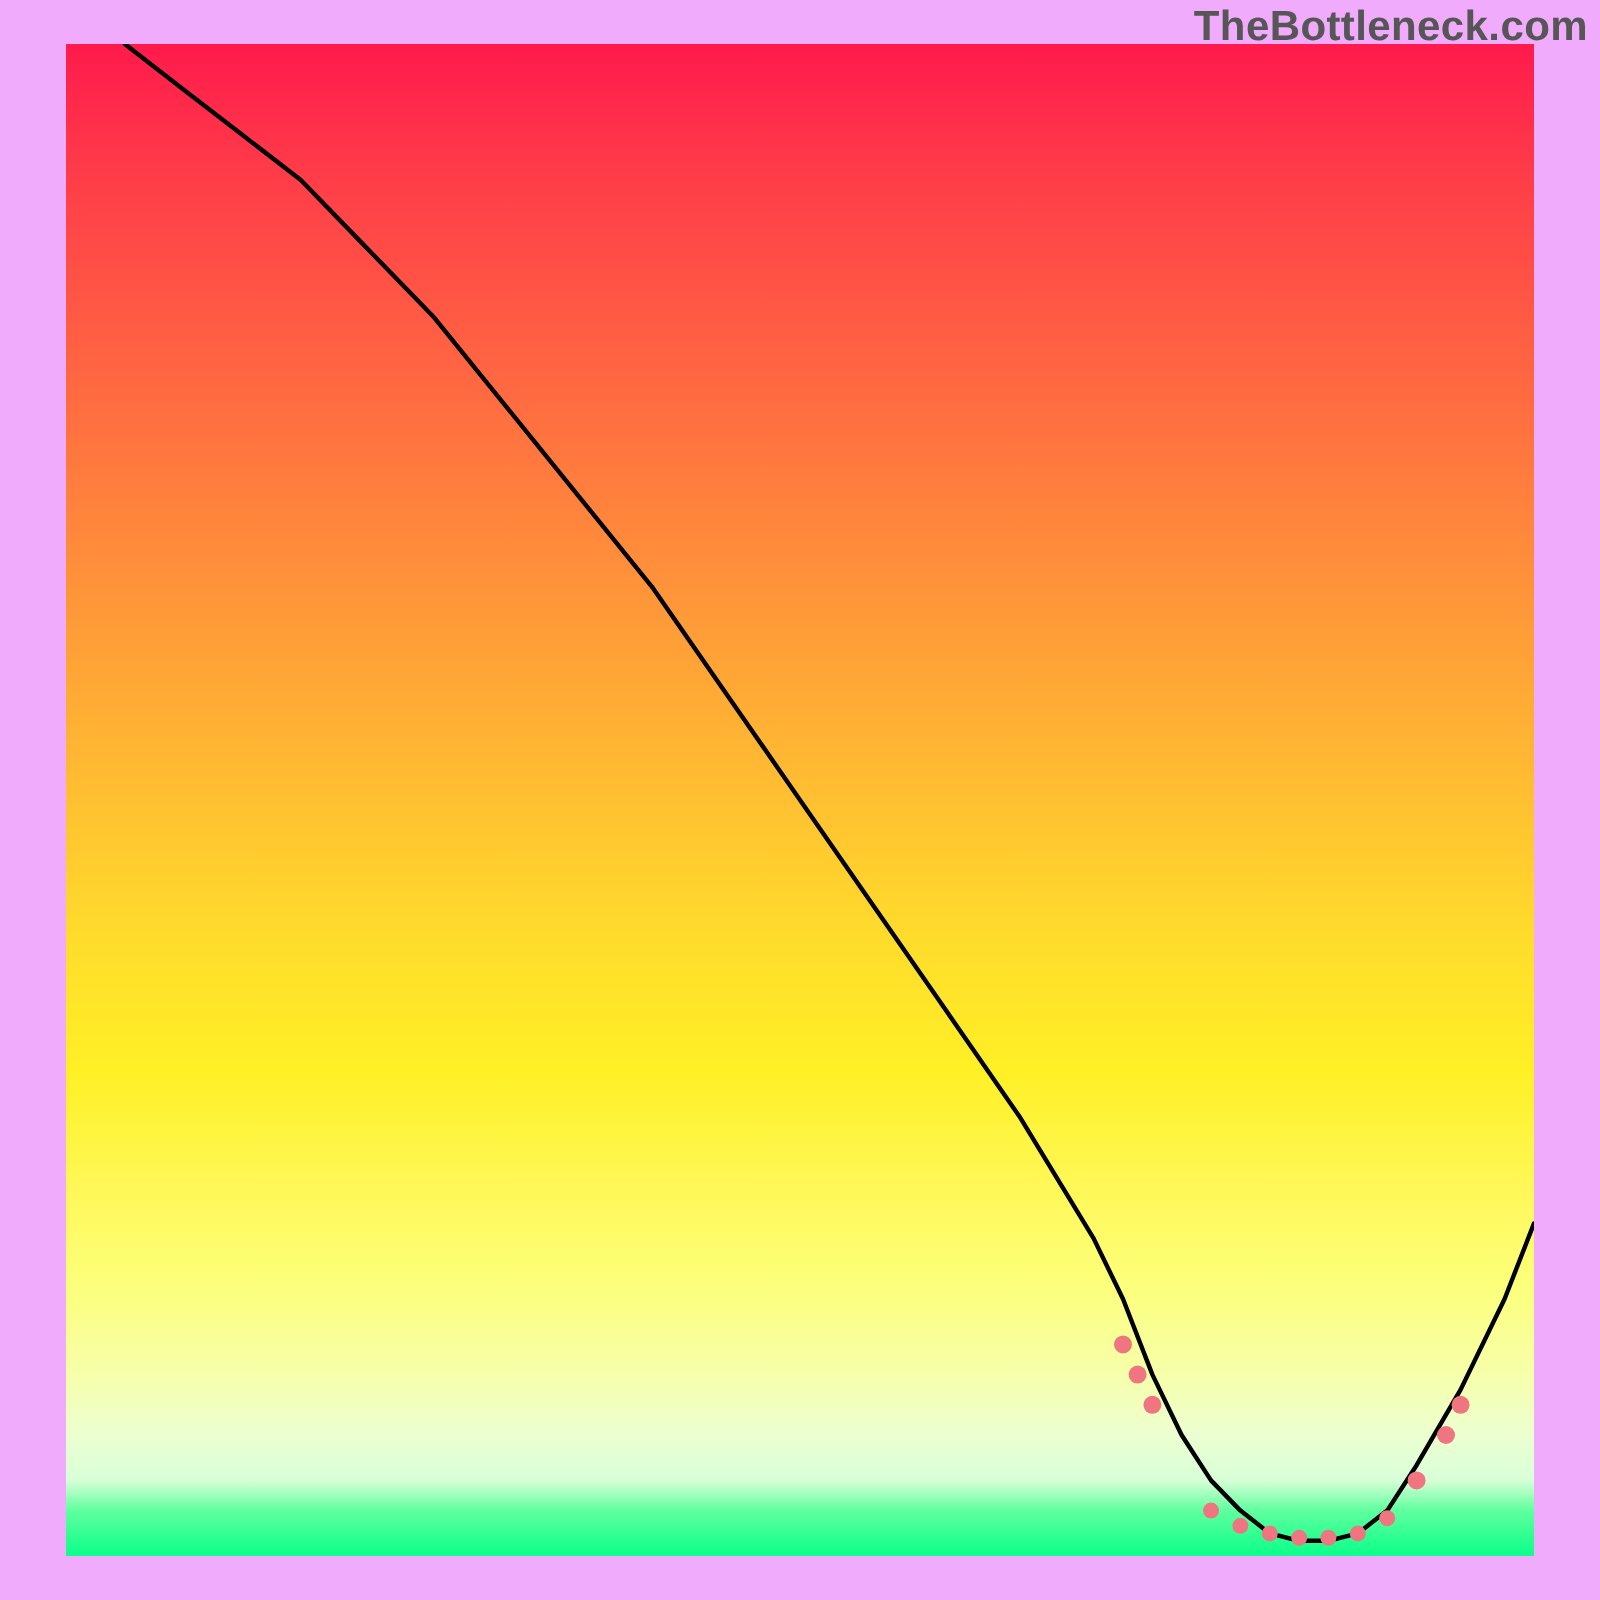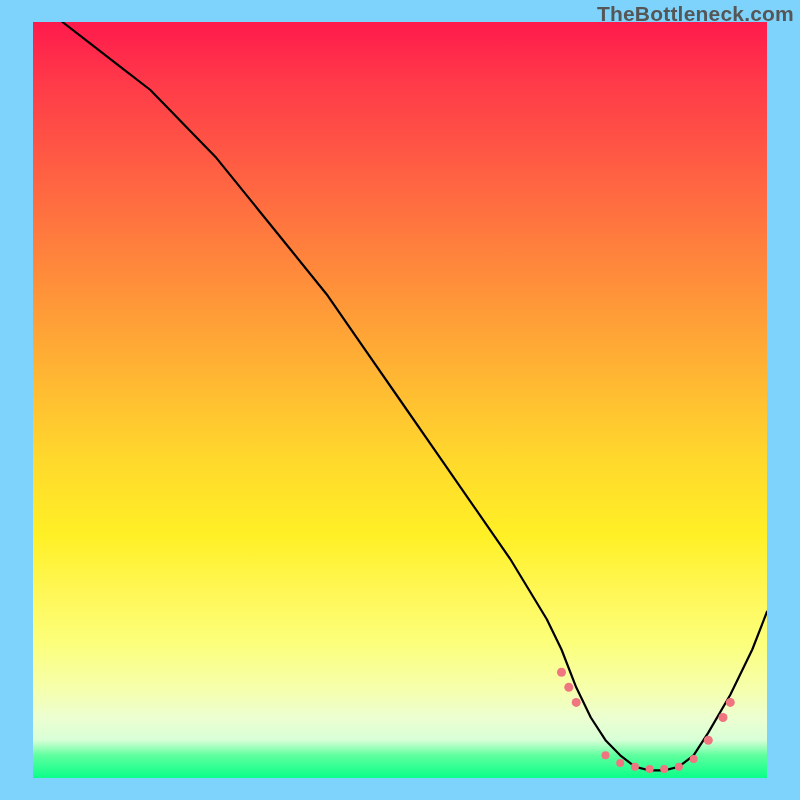--- a/index.html
+++ b/index.html
@@ -1,21 +1,21 @@
 <!DOCTYPE html>
 <html><head>
 <meta charset="utf-8">
 <style>
   * { margin: 0; padding: 0; box-sizing: border-box; }
   html, body { width: 800px; height: 800px; background: #000; overflow: hidden; }
   .frame {
     position: absolute;
     left: 0; top: 0;
     width: 800px; height: 800px;
-    background: #7dd3fc;
+    background: #f0abfc;
   }
   .plot {
     position: absolute;
     left: 33px; top: 22px;
     width: 734px; height: 756px;
     background: linear-gradient(to bottom,
       #ff1a4c 0%,
       #ff3a49 8%,
       #ff5a44 18%,
       #ff7a3e 28%,

